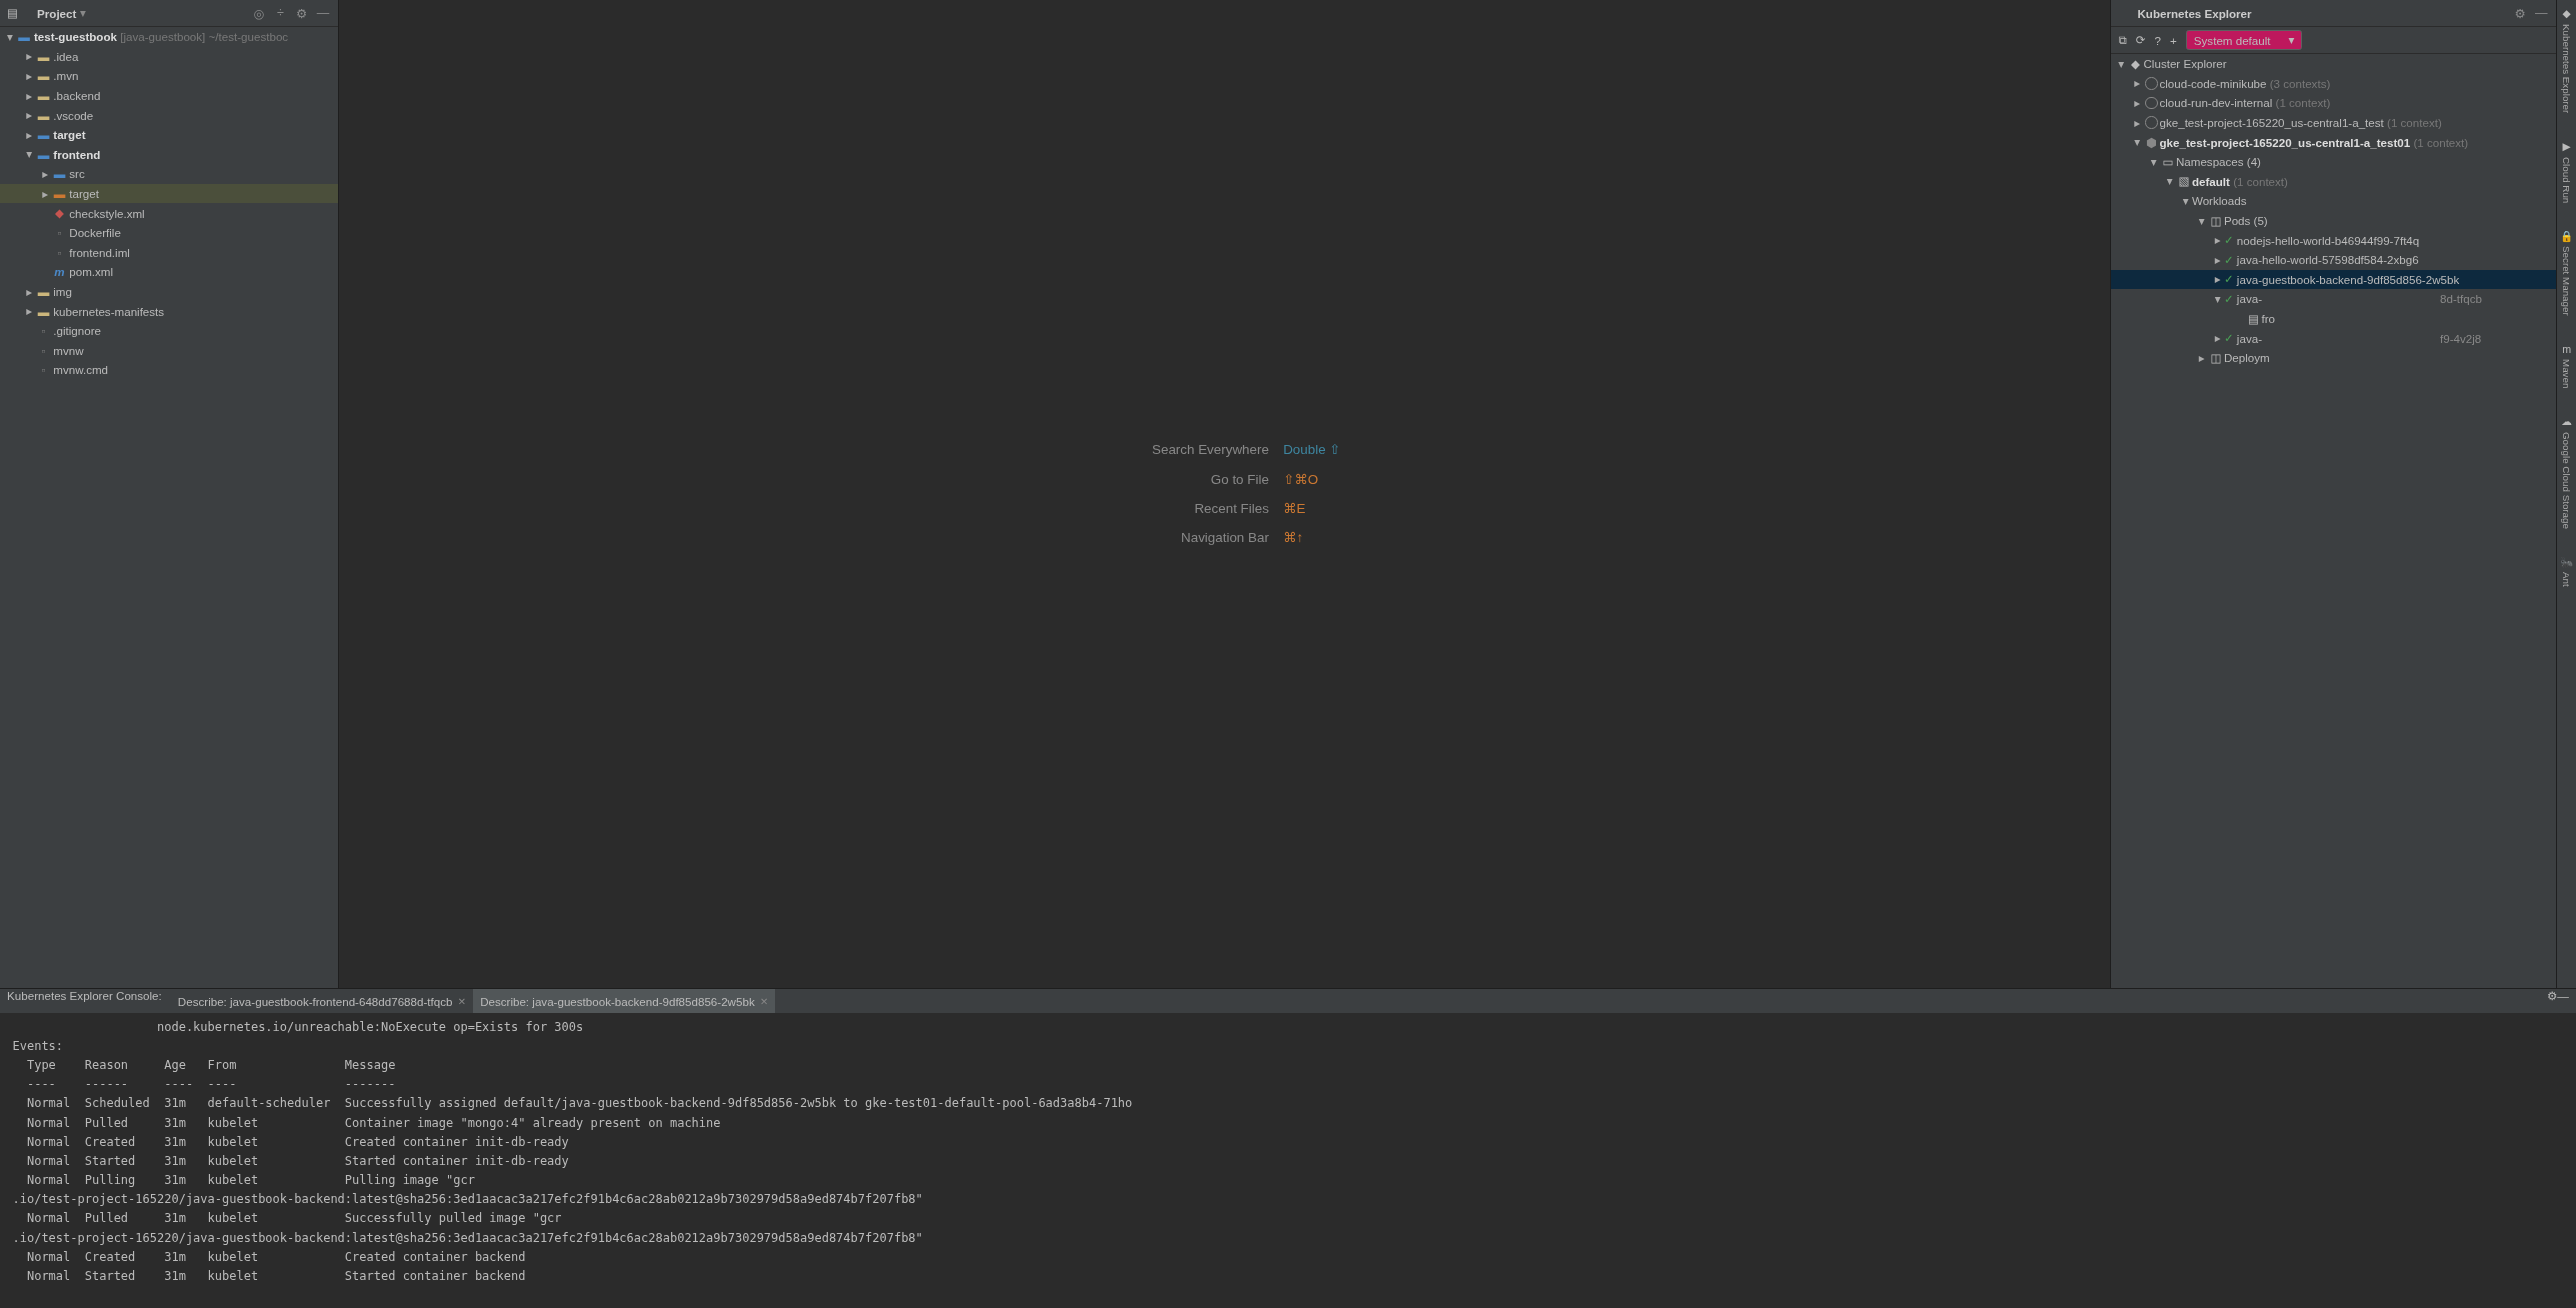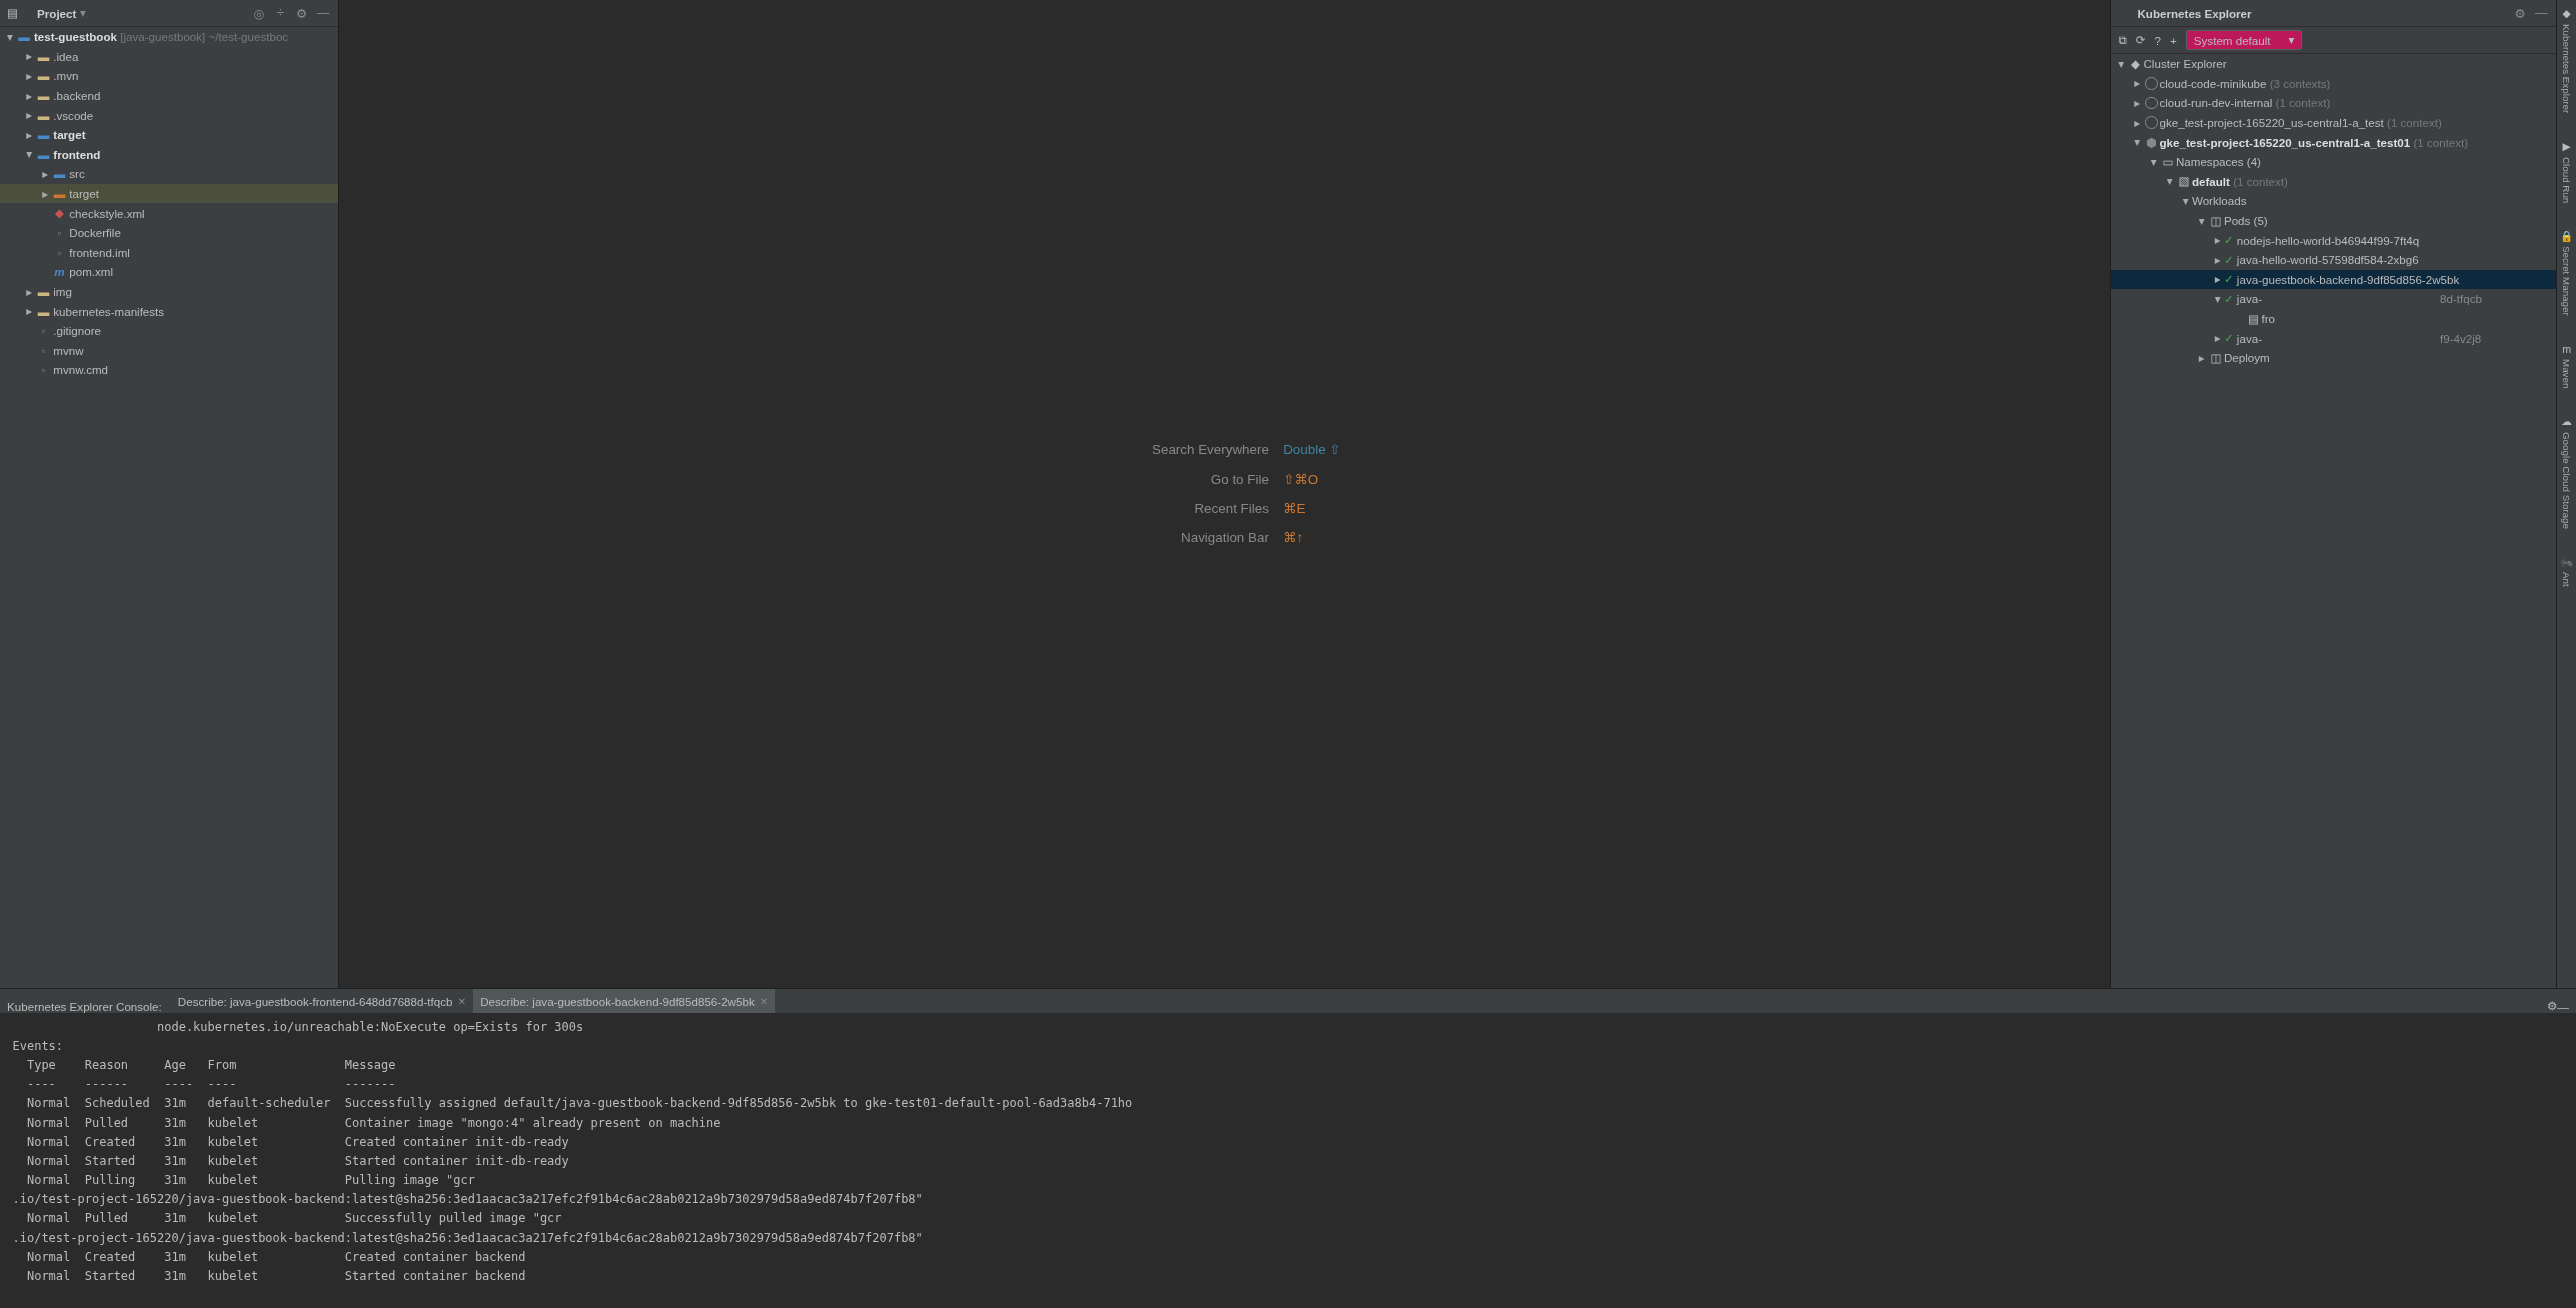--- a/index.html
+++ b/index.html
@@ -35,21 +35,21 @@
 .k8s-row .arrow{width:12.5px;display:inline-flex;justify-content:center;color:#aaa}
 .k8s-row .kicon{width:16px;display:inline-flex;justify-content:center}
 .k8s-row b{color:#ddd;font-weight:bold}
 .check{color:#499c54}
 .circle{width:12.5px;height:12.5px;border:1.3px solid #888;border-radius:50%;display:inline-block}
 .hex{color:#888;font-size:12.5px}
 .right-bar{width:19.6px;background:#3c3f41;border-left:0.9px solid #1e1e1e;display:flex;flex-direction:column;align-items:center;padding-top:7.1px;gap:27px}
 .right-bar .rtab{writing-mode:vertical-rl;font-size:9.8px;color:#aaa;display:flex;align-items:center;gap:3.6px}
 .right-bar .rtab .ri{writing-mode:horizontal-tb;font-size:10.7px}
 .bottom{height:321px;background:#2b2b2b;border-top:0.9px solid #1e1e1e;display:flex;flex-direction:column}
-.tabs{height:25px;background:#3c3f41;display:flex;align-items:flex-end;padding:0 7.1px;border-bottom:0.9px solid #2b2b2b}
+.tabs{height:25px;background:#3c3f41;display:flex;align-items:flex-start;padding:0 7.1px;border-bottom:0.9px solid #2b2b2b}
 .tab{padding:0 7.1px;height:100%;display:flex;align-items:center;gap:5.3px;color:#aaa;font-size:11.6px}
 .tab.active{background:#515658}
 .tab .x{color:#888;font-size:9.8px}
 .tabs .spacer{flex:1}
 .console{flex:1;padding:3.6px 12.5px;font-family:ui-monospace,Menlo,monospace;font-size:12px;color:#bbbbbb;white-space:pre;overflow:hidden;line-height:1.6}
 .context-menu{position:absolute;background:#3c3f41;border:0.9px solid #555;box-shadow:0 1.8px 7.1px rgba(0,0,0,.5);z-index:100;padding:1.8px 0;min-width:178px}
 .context-menu .mi{padding:3.6px 16px;font-size:11.6px}
 .context-menu .mi.sel{background:#2f65ca;color:#fff}
 </style>
 </head>

